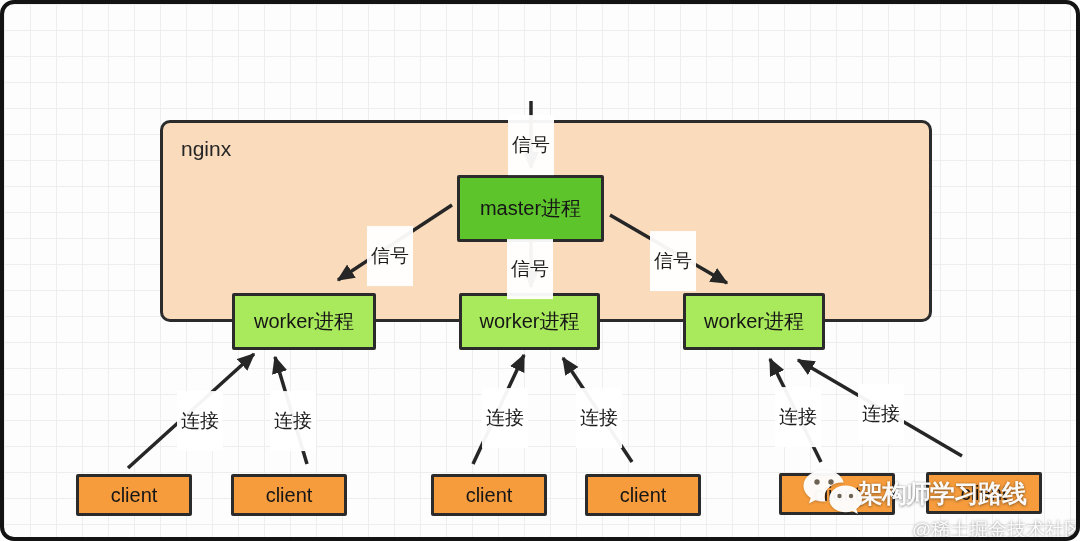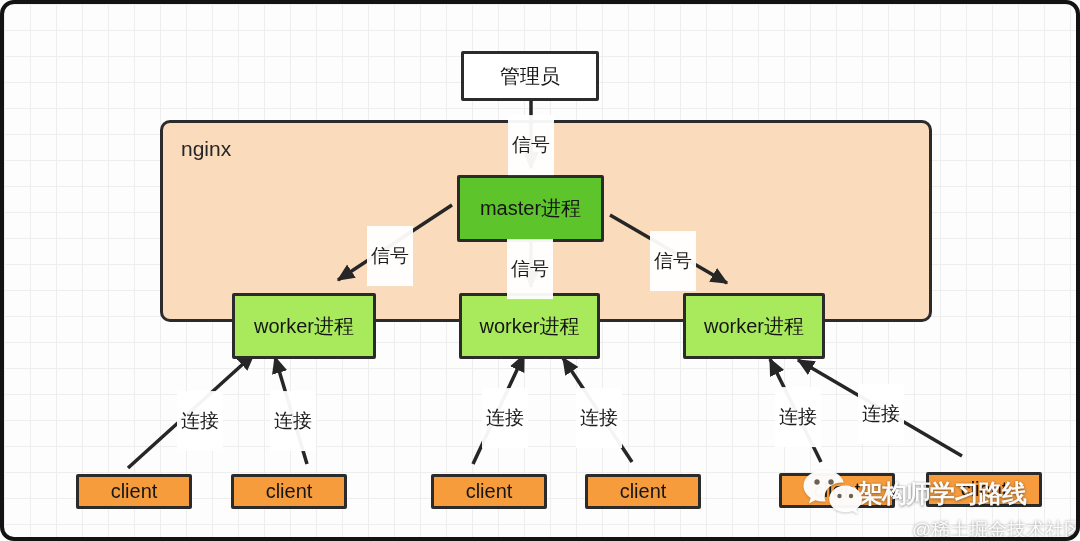--- a/index.html
+++ b/index.html
@@ -23,25 +23,25 @@
     position:absolute;
     display:flex; align-items:center; justify-content:center;
     border:3px solid #2b2b2b;
     border-radius:2px;
     font-size:20px;
     color:#161616;
     text-align:center;
   }
   .admin   { left:457px; top:47px;  width:138px; height:50px; background:#ffffff; }
   .master  { left:453px; top:171px; width:147px; height:67px; background:#5dc42c; }
-  .worker  { width:144px; height:66px; background:#a9e95c; }
+  .worker  { width:144px; height:57px; background:#a9e95c; }
   .w1 { left:228px; top:289px; }
   .w2 { left:455px; top:289px; width:141px; }
   .w3 { left:679px; top:289px; width:142px; }
-  .client  { width:116px; height:35px; background:#f69c3c; font-size:20px;text-align:right; }
+  .client  { width:116px; height:42px; background:#f69c3c; font-size:20px;text-align:right; }
   .c1 { left:72px;  top:470px; }
   .c2 { left:227px; top:470px; }
   .c3 { left:427px; top:470px; }
   .c4 { left:581px; top:470px; }
   .c5 { left:775px; top:469px; }
   .c6 { left:922px; top:468px; }
   .nginx-box {
     position:absolute;
     left:156px; top:116px; width:772px; height:202px;
     background:#fadcbd;
@@ -106,23 +106,20 @@
       <line x1="606" y1="211" x2="723" y2="279"></line>
       <line x1="124" y1="464" x2="250" y2="350"></line>
       <line x1="303" y1="460" x2="271" y2="353"></line>
       <line x1="469" y1="460" x2="520" y2="351"></line>
       <line x1="628" y1="458" x2="559" y2="354"></line>
       <line x1="817" y1="458" x2="766" y2="355"></line>
       <line x1="958" y1="452" x2="794" y2="356"></line>
     </g>
   </svg>
 
-  <div class="node admin">
-    <span>管理员</span>
-  </div>
 
   <div class="node master">
     <span>master进程</span>
   </div>
 
   <div class="node worker w1">
     <span>worker进程</span>
   </div>
   <div class="node worker w2">
     <span>worker进程</span>

